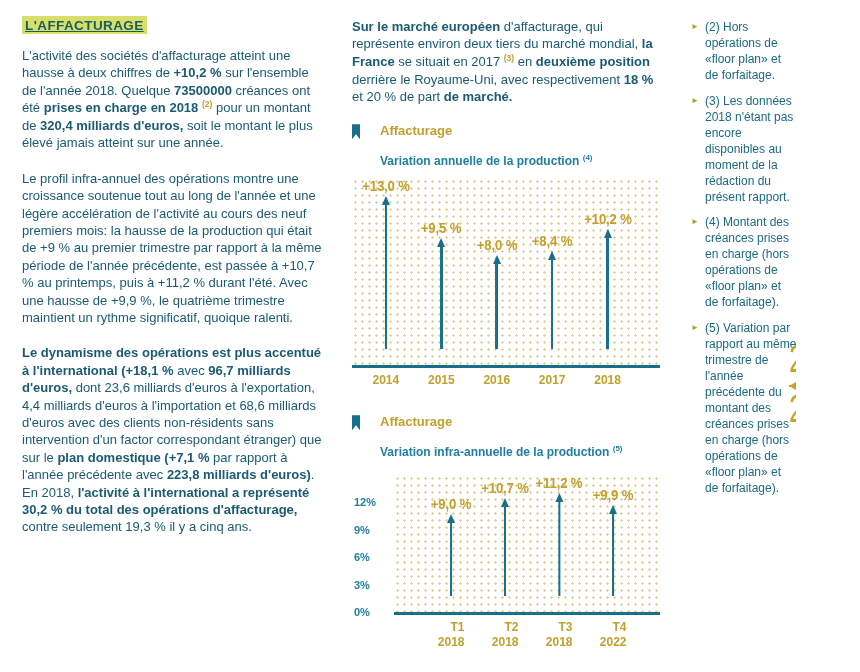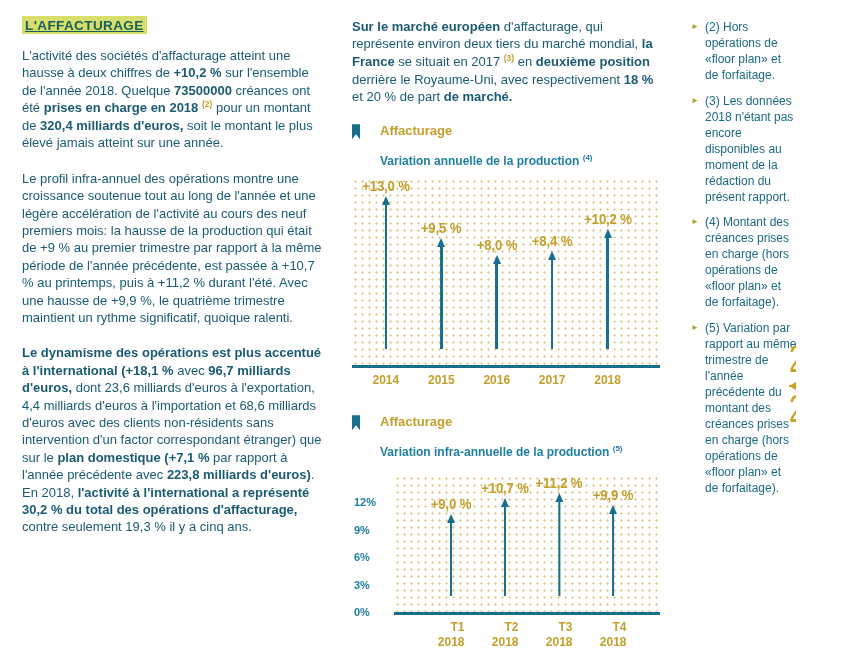--- a/index.html
+++ b/index.html
@@ -161,21 +161,21 @@
           <div class="ytick" style="bottom: -6px;">0%</div>
         </div>
       <div class="xlabels">
           <div class="xlab" style="left: 21.5%;">T1
 2018</div>
           <div class="xlab" style="left: 41.8%;">T2
 2018</div>
           <div class="xlab" style="left: 62.1%;">T3
 2018</div>
           <div class="xlab" style="left: 82.4%;">T4
-2018</div>
+2022</div>
         </div>
     </div>
   </div>
 
   <div class="col-notes">
       <div class="note">
         <span class="note-marker">►</span>
         <span class="note-text">(2) Hors opérations de «floor plan» et de forfaitage.</span>
       </div>
       <div class="note">

